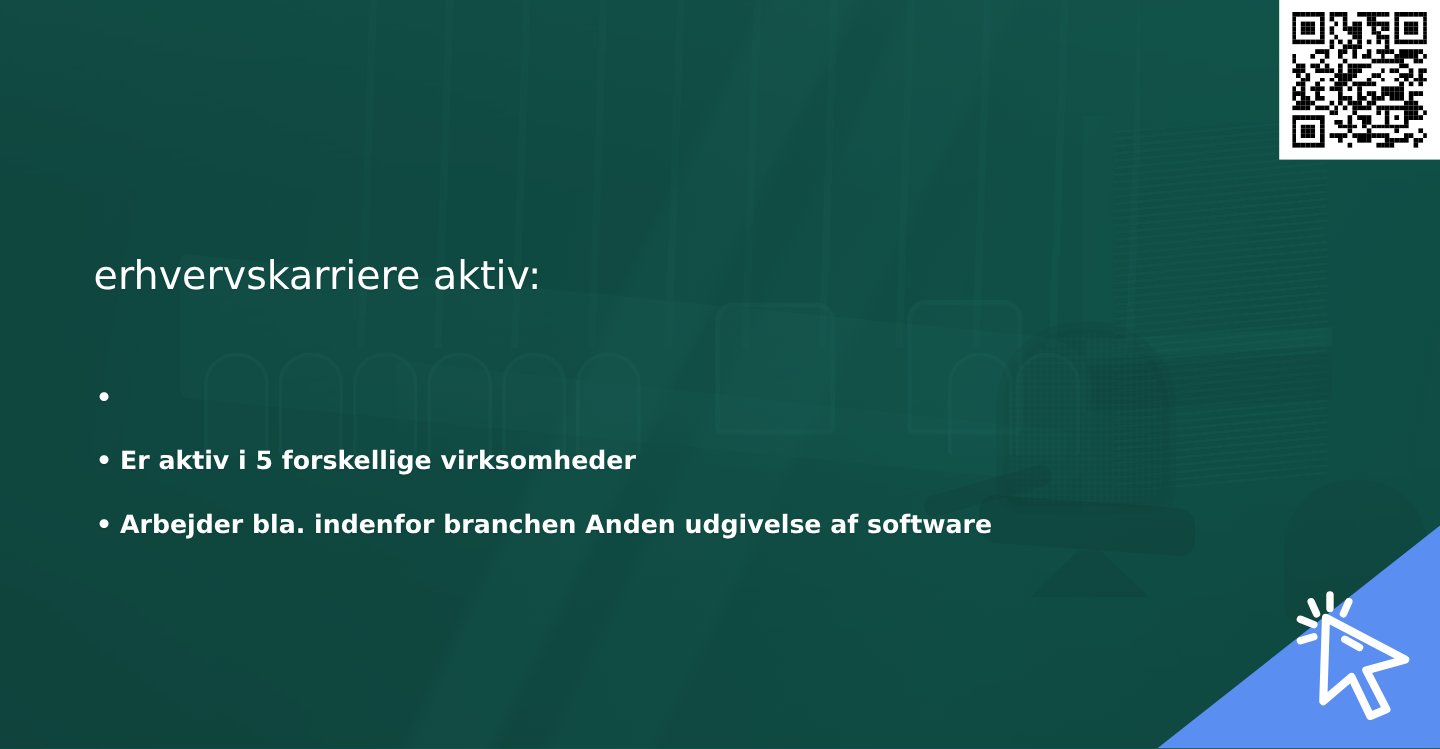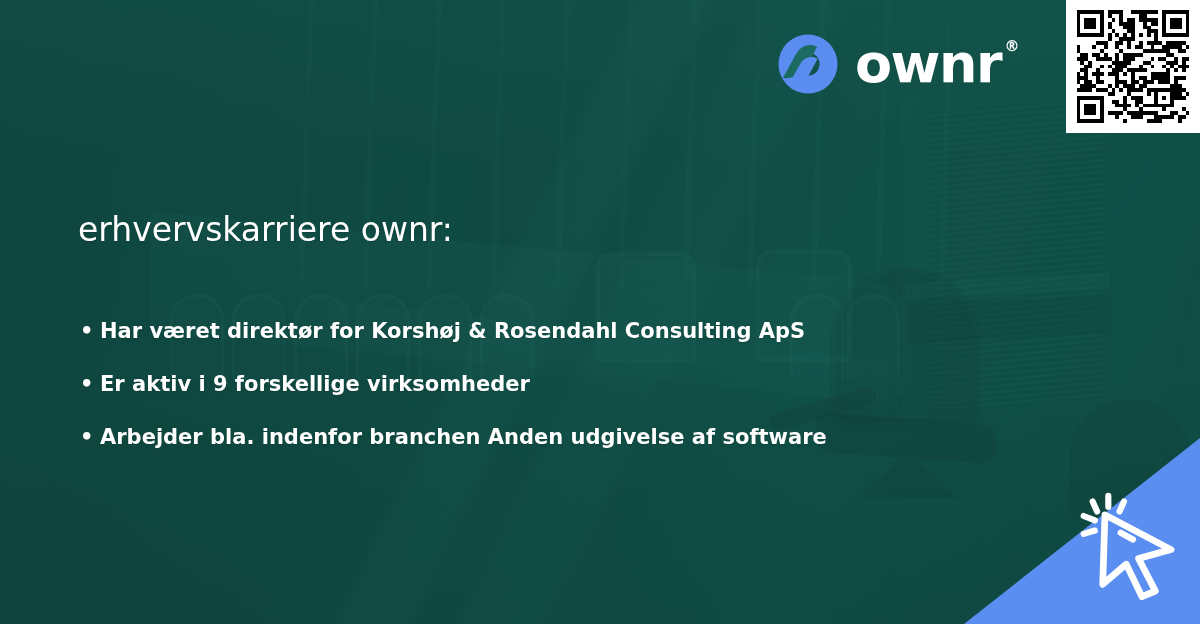--- a/index.html
+++ b/index.html
@@ -260,31 +260,20 @@
         <div class="seat"></div>
         <div class="base"></div>
     </div>
     <div class="rightchair">
         <div class="b"></div>
       </div>
   </div>
   <div class="tint"></div>
   <div class="tint2"></div>
 
-  <div class="logo">
-    <svg class="logo-mark" viewBox="0 0 64 64">
-      <path fill="#5a8def" d="M32 1.5A30.5 30.5 0 1 0 32 62.5 30.5 30.5 0 1 0 32 1.5Zm0 18.6a11.9 11.9 0 1 1 0 23.8 11.9 11.9 0 0 1 0-23.8Z"></path>
-      <path fill="#1c6b62" d="M6 46.5 L20.5 20.5 C25 12.5 35 10 41.5 14.5 L30 35 C25.5 43.5 15 47.5 6 46.5 Z"></path>
-      <path fill="#5a8def" d="M12.5 52.5 L24.5 31 C28 24.8 36.5 22.8 42 26.6 L31.5 46 C27.5 53.2 20 56 12.5 52.5 Z"></path>
-    </svg>
-    <span class="logo-word">
-      <span>ownr</span>
-      <span class="logo-reg">®</span>
-    </span>
-  </div>
 
   <div class="qr-panel">
     <div class="qr-grid" id="qr">
         <span></span>
         <span></span>
         <span></span>
         <span></span>
         <span></span>
         <span></span>
         <span></span>
@@ -1118,33 +1107,32 @@
         <span style="background: rgb(255, 255, 255);"></span>
         <span style="background: rgb(255, 255, 255);"></span>
         <span style="background: rgb(255, 255, 255);"></span>
         <span style="background: rgb(255, 255, 255);"></span>
         <span></span>
         <span style="background: rgb(255, 255, 255);"></span>
         <span style="background: rgb(255, 255, 255);"></span>
       </div>
   </div>
 
-  <div class="subhead">erhvervskarriere ownr:</div>
+  <div class="subhead">erhvervskarriere aktiv:</div>
 
   <div class="bullets">
     <div class="bullet">
       <span class="dot">•</span>
       <span class="txt">
-        <span>Har været direktør for Korshøj &amp; Rosendahl Consulting ApS</span>
       </span>
     </div>
     <div class="bullet">
       <span class="dot">•</span>
       <span class="txt">
-        <span>Er aktiv i 9 forskellige virksomheder</span>
+        <span>Er aktiv i 5 forskellige virksomheder</span>
       </span>
     </div>
     <div class="bullet">
       <span class="dot">•</span>
       <span class="txt">
         <span>Arbejder bla. indenfor branchen Anden udgivelse af software</span>
       </span>
     </div>
   </div>
 

